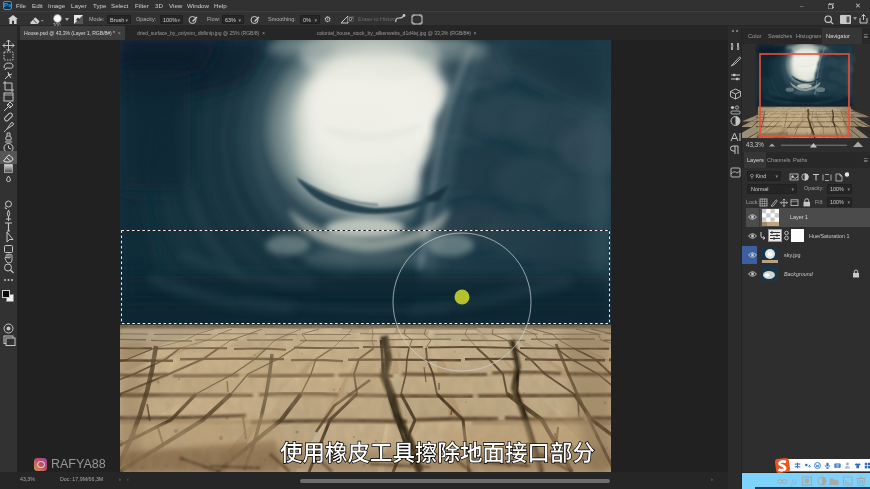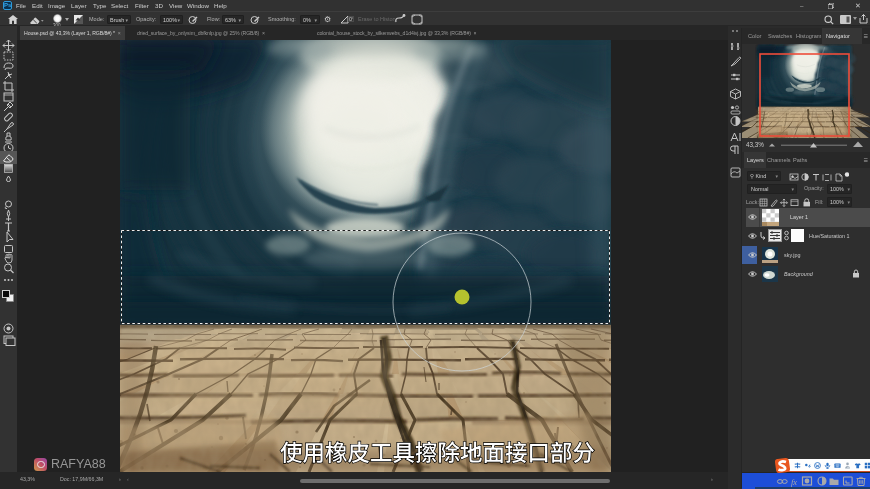--- a/index.html
+++ b/index.html
@@ -17,21 +17,21 @@
 #statusbar{position:absolute;left:0;top:472px;width:728px;height:17px;background:#262626;color:#a8a8a8;font-size:5.3px}
 #hthumb{position:absolute;left:300px;top:7px;width:310px;height:4px;background:#6e6e6e;border-radius:2px}
 #panelcol{position:absolute;left:728px;top:26px;width:142px;height:463px;background:#2b2b2b}
 #iconstrip{position:absolute;left:0;top:2px;width:14px;height:460px;background:#2b2b2b;border-right:1px solid #242424}
 #ptabs1{position:absolute;left:14px;top:2px;width:128px;height:16px;background:#282828;color:#9d9d9d;font-size:5.6px;line-height:16px}
 #ptabs1 b,#ltabs b{color:#dedede;font-weight:normal}
 #navbody{position:absolute;left:14px;top:18px;width:128px;height:108px;background:#2e2e2e}
 #ltabs{position:absolute;left:14px;top:126px;width:128px;height:16px;background:#282828;color:#9d9d9d;font-size:5.6px;line-height:16px}
 #lbody{position:absolute;left:14px;top:142px;width:128px;height:304px;background:#2e2e2e;color:#c9c9c9;font-size:5.4px}
 .ibox{position:absolute;background:#252525;border:1px solid #202020;border-radius:1px;color:#cdcdcd}
-#lbot{position:absolute;left:14px;top:446px;width:128px;height:17px;background:#1d4ed8;border-top:1px solid #242424}
+#lbot{position:absolute;left:14px;top:446px;width:128px;height:17px;background:#7dd3fc;border-top:1px solid #242424}
 #sogou{position:absolute;left:777px;top:459px;width:93px;height:12px;background:#fefefe}
 #sogou-red{position:absolute;left:788px;top:470.5px;width:82px;height:1.5px;background:#cc4f24}
 #bluebar{position:absolute;left:755px;top:487px;width:115px;height:2px;background:#1c3d6b}
 #wm{position:absolute;left:34px;top:457px;height:15px;color:#969696;font-size:12.5px;line-height:15px}
 #igicon{position:absolute;left:0;top:0.5px;width:13px;height:13px;border-radius:3.5px;background:linear-gradient(45deg,#d9a14c,#c8506b 55%,#9b4bb0);opacity:0.95}
 #igicon:before{content:"";position:absolute;left:3px;top:3px;width:5.5px;height:5.5px;border:1.2px solid #f5eef0;border-radius:50%}
 #subtitle{position:absolute;left:276px;top:436px}
 </style></head>
 <body>
 <div id="stage">

